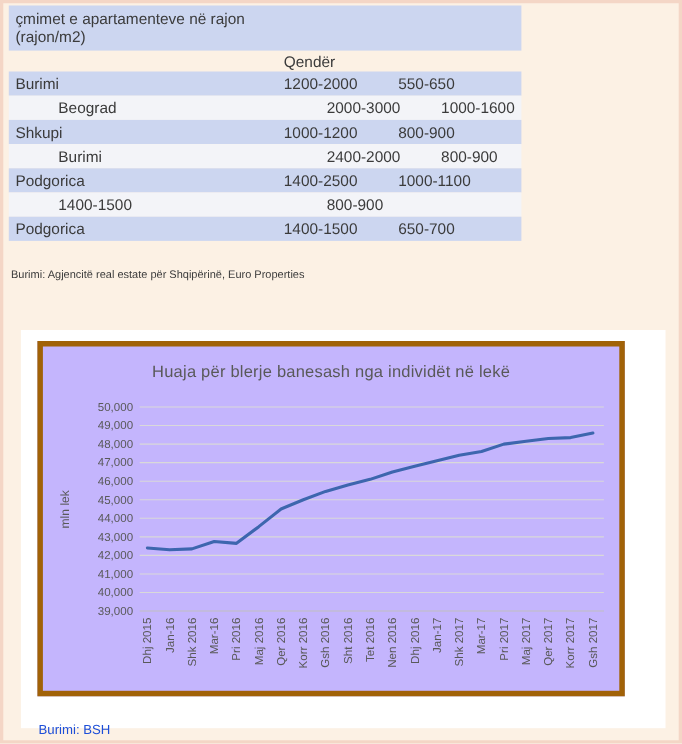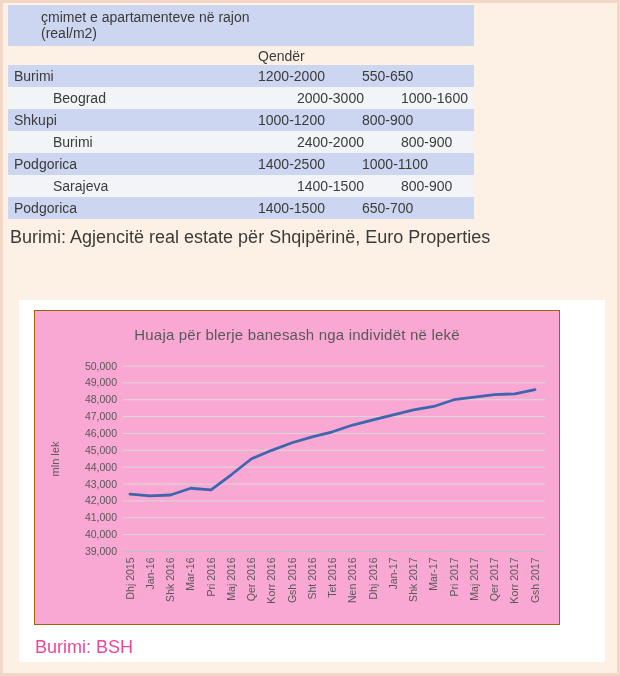--- a/index.html
+++ b/index.html
@@ -5,45 +5,45 @@
   html,body{margin:0;padding:0;}
   .page{
     position:relative;width:620px;height:676px;overflow:hidden;
     background:#fcf1e4;
     box-shadow:inset 0 0 0 3px #f4d6c6;
     font-family:"Liberation Sans",sans-serif;
   }
   
   .tbl{position:absolute;left:8px;top:5px;width:466px;color:#3b3b3b;font-size:14px;}
   .tbl-title{background:#ccd6f0;padding:4px 8px 5px 6px;line-height:16px;}
-  .tbl-title div{height:16px;margin-left:27px;}
+  .tbl-title div{height:16px;}
   .trow{display:grid;grid-template-columns:250px 104px 112px;align-items:center;height:22px;}
   .trow>span:first-child{padding-left:6px;}
   .trow.head{height:19px;}
   .bg-blue{background:#ccd6f0;}
   .bg-lite{background:#f3f4f8;padding-left:39px;}
-  .src1{position:absolute;left:10px;top:227px;font-size:18px;color:#3b3b3b;}
+  .src1{position:absolute;left:10px;top:245px;font-size:10px;color:#3b3b3b;}
   
   .panel{position:absolute;left:19px;top:300px;width:586px;height:362px;background:#ffffff;}
-  .chartbox{position:absolute;left:15px;top:10px;width:524px;height:313px;border:1px solid #a16207;background:#f9a8d4;}
+  .chartbox{position:absolute;left:15px;top:10px;width:524px;height:313px;border:5px solid #a16207;background:#c4b5fd;}
   .chart-title{position:absolute;left:0;top:15px;width:100%;text-align:center;font-size:15px;color:#595959;letter-spacing:.2px;}
   .chartbox svg{position:absolute;left:0;top:0;}
   .tick{font-size:10.5px;fill:#595959;font-family:"Liberation Sans",sans-serif;}
   .ytitle{font-size:11px;fill:#595959;font-family:"Liberation Sans",sans-serif;}
-  .src2{position:absolute;left:16px;top:337px;font-size:18px;color:#ec4899;}
+  .src2{position:absolute;left:16px;top:356px;font-size:12px;color:#1d4ed8;}
 </style>
 </head>
 <body>
 
 <div class="page">
 
   <div class="tbl">
     <div class="tbl-title">
       <div>çmimet e apartamenteve në rajon</div>
-      <div>(real/m2)</div>
+      <div>(rajon/m2)</div>
     </div>
     <div class="trow head">
       <span></span>
       <span>Qendër</span>
     </div>
     <div class="trow bg-blue">
       <span>Burimi</span>
       <span>1200-2000</span>
       <span>550-650</span>
     </div>
@@ -61,21 +61,20 @@
       <span>Burimi</span>
       <span>2400-2000</span>
       <span>800-900</span>
     </div>
     <div class="trow bg-blue">
       <span>Podgorica</span>
       <span>1400-2500</span>
       <span>1000-1100</span>
     </div>
     <div class="trow bg-lite">
-      <span>Sarajeva</span>
       <span>1400-1500</span>
       <span>800-900</span>
     </div>
     <div class="trow bg-blue">
       <span>Podgorica</span>
       <span>1400-1500</span>
       <span>650-700</span>
     </div>
   </div>
 

